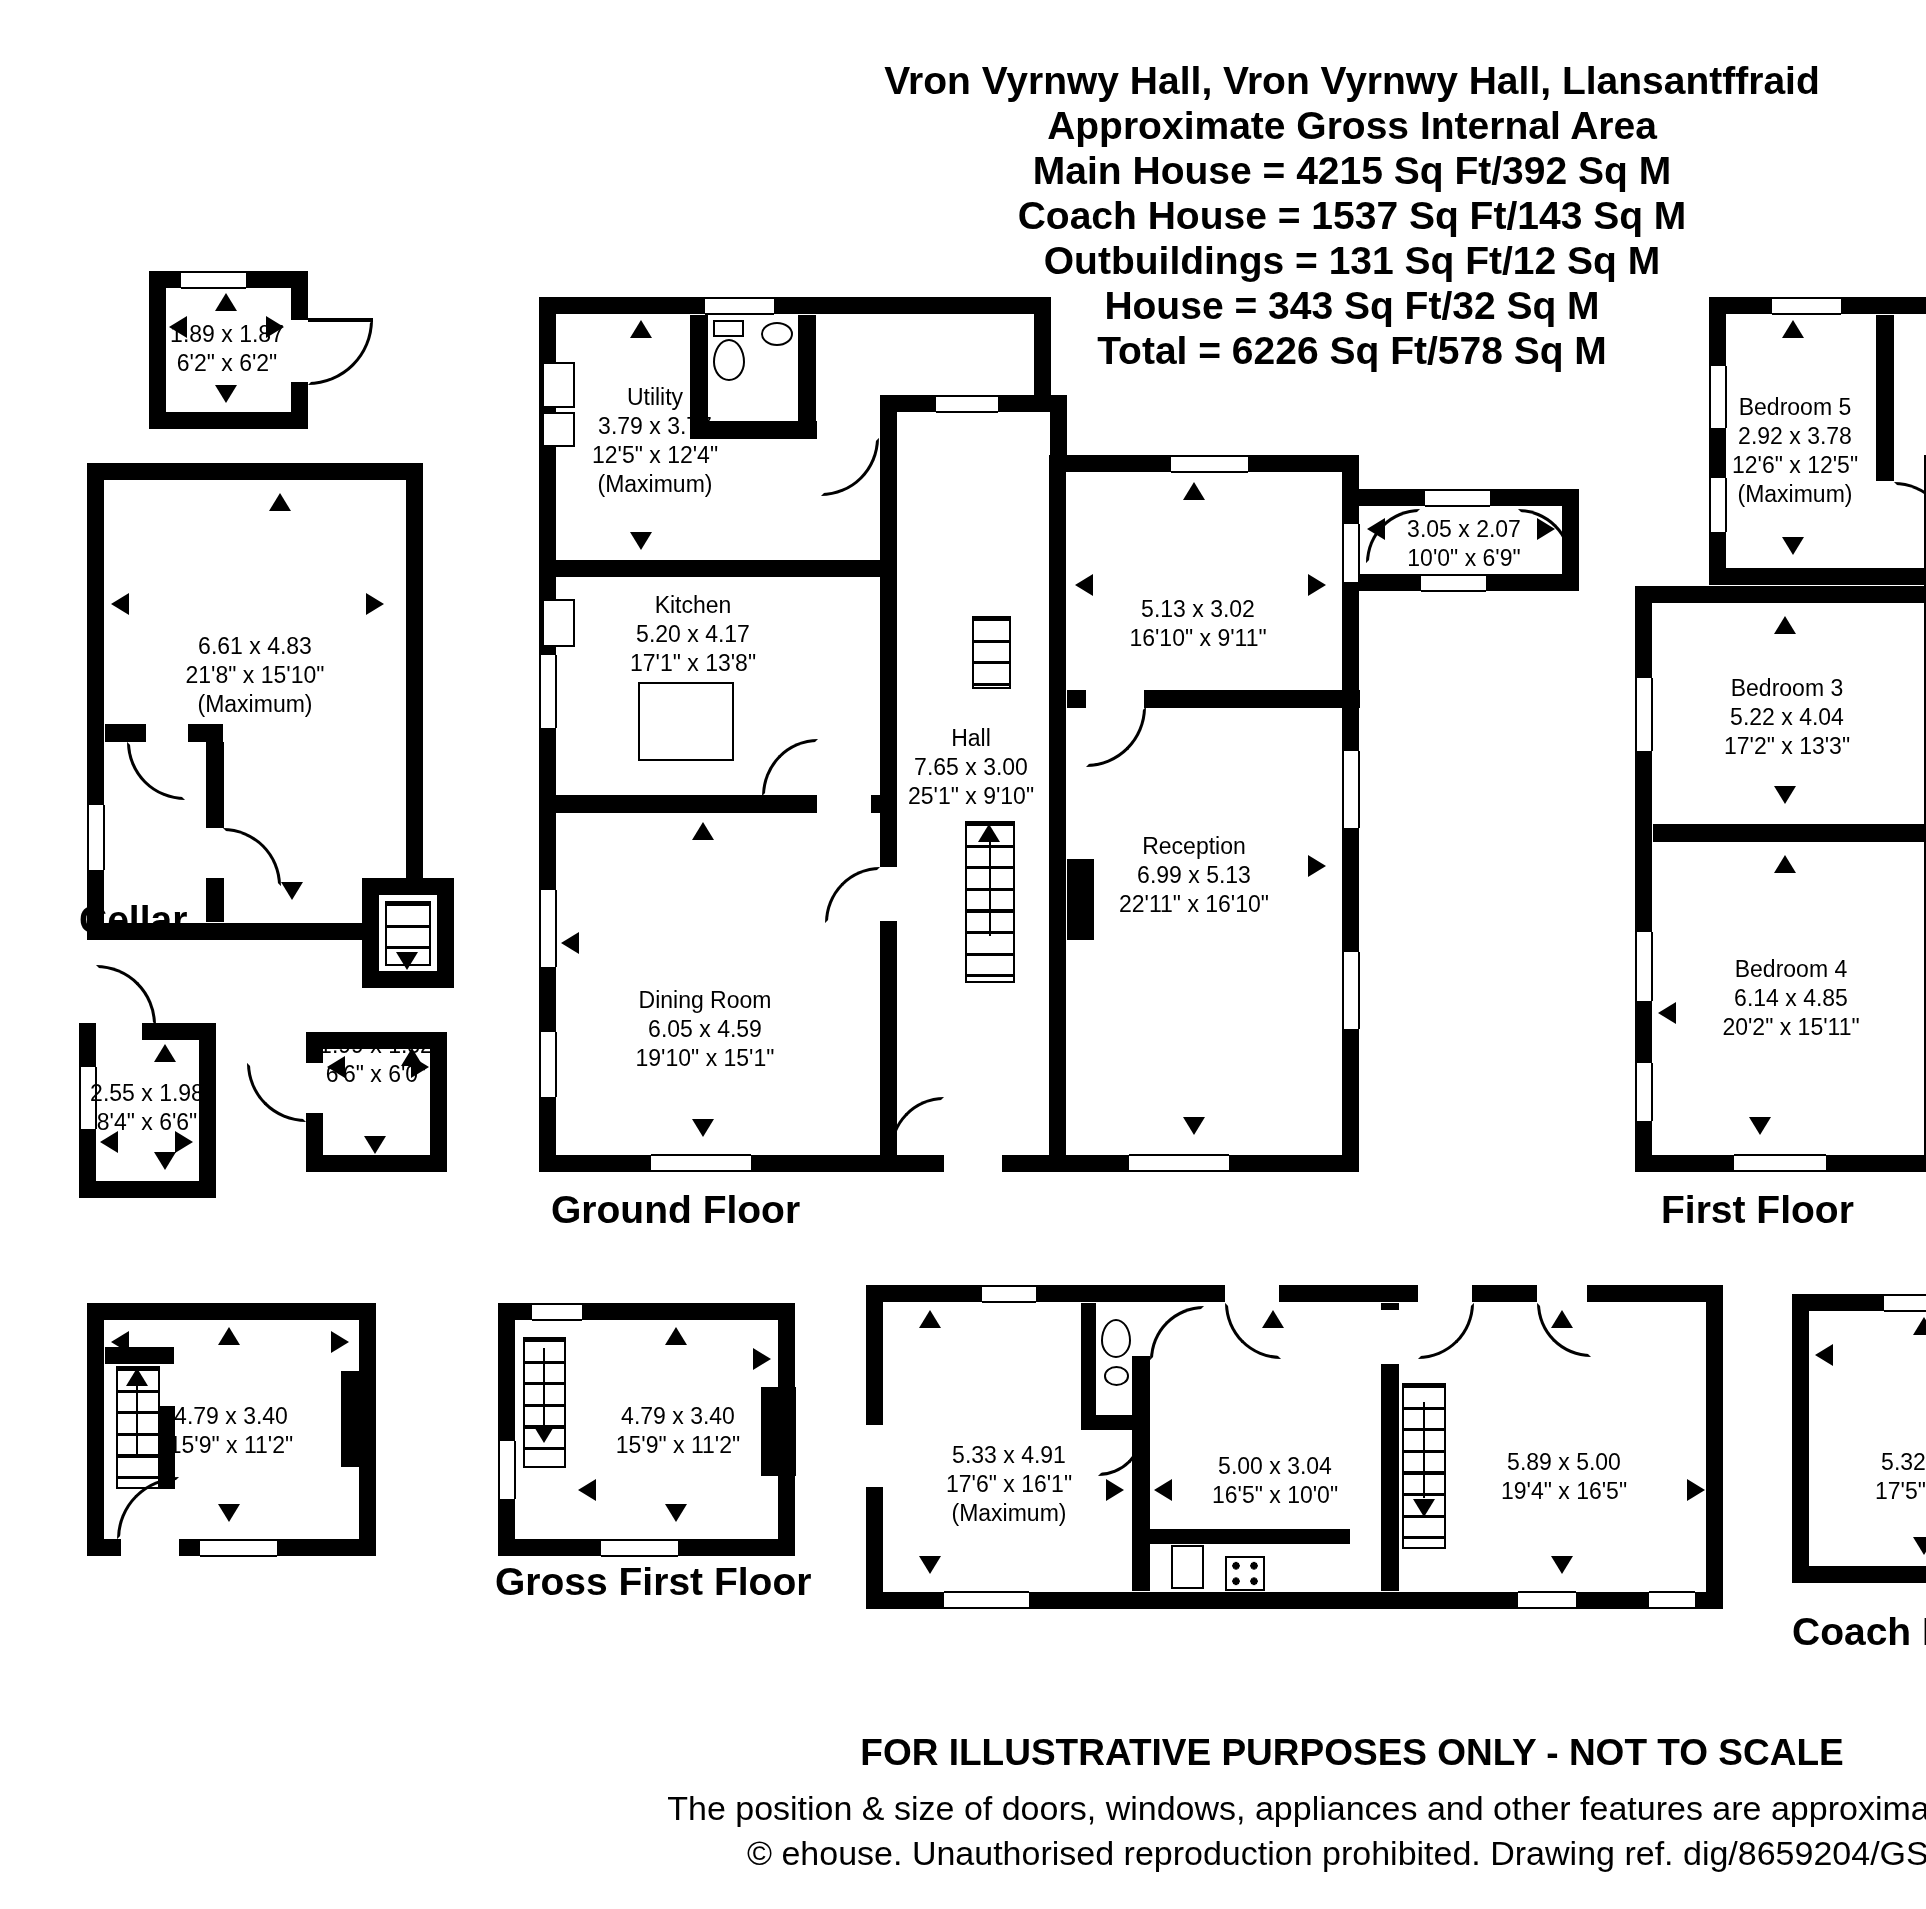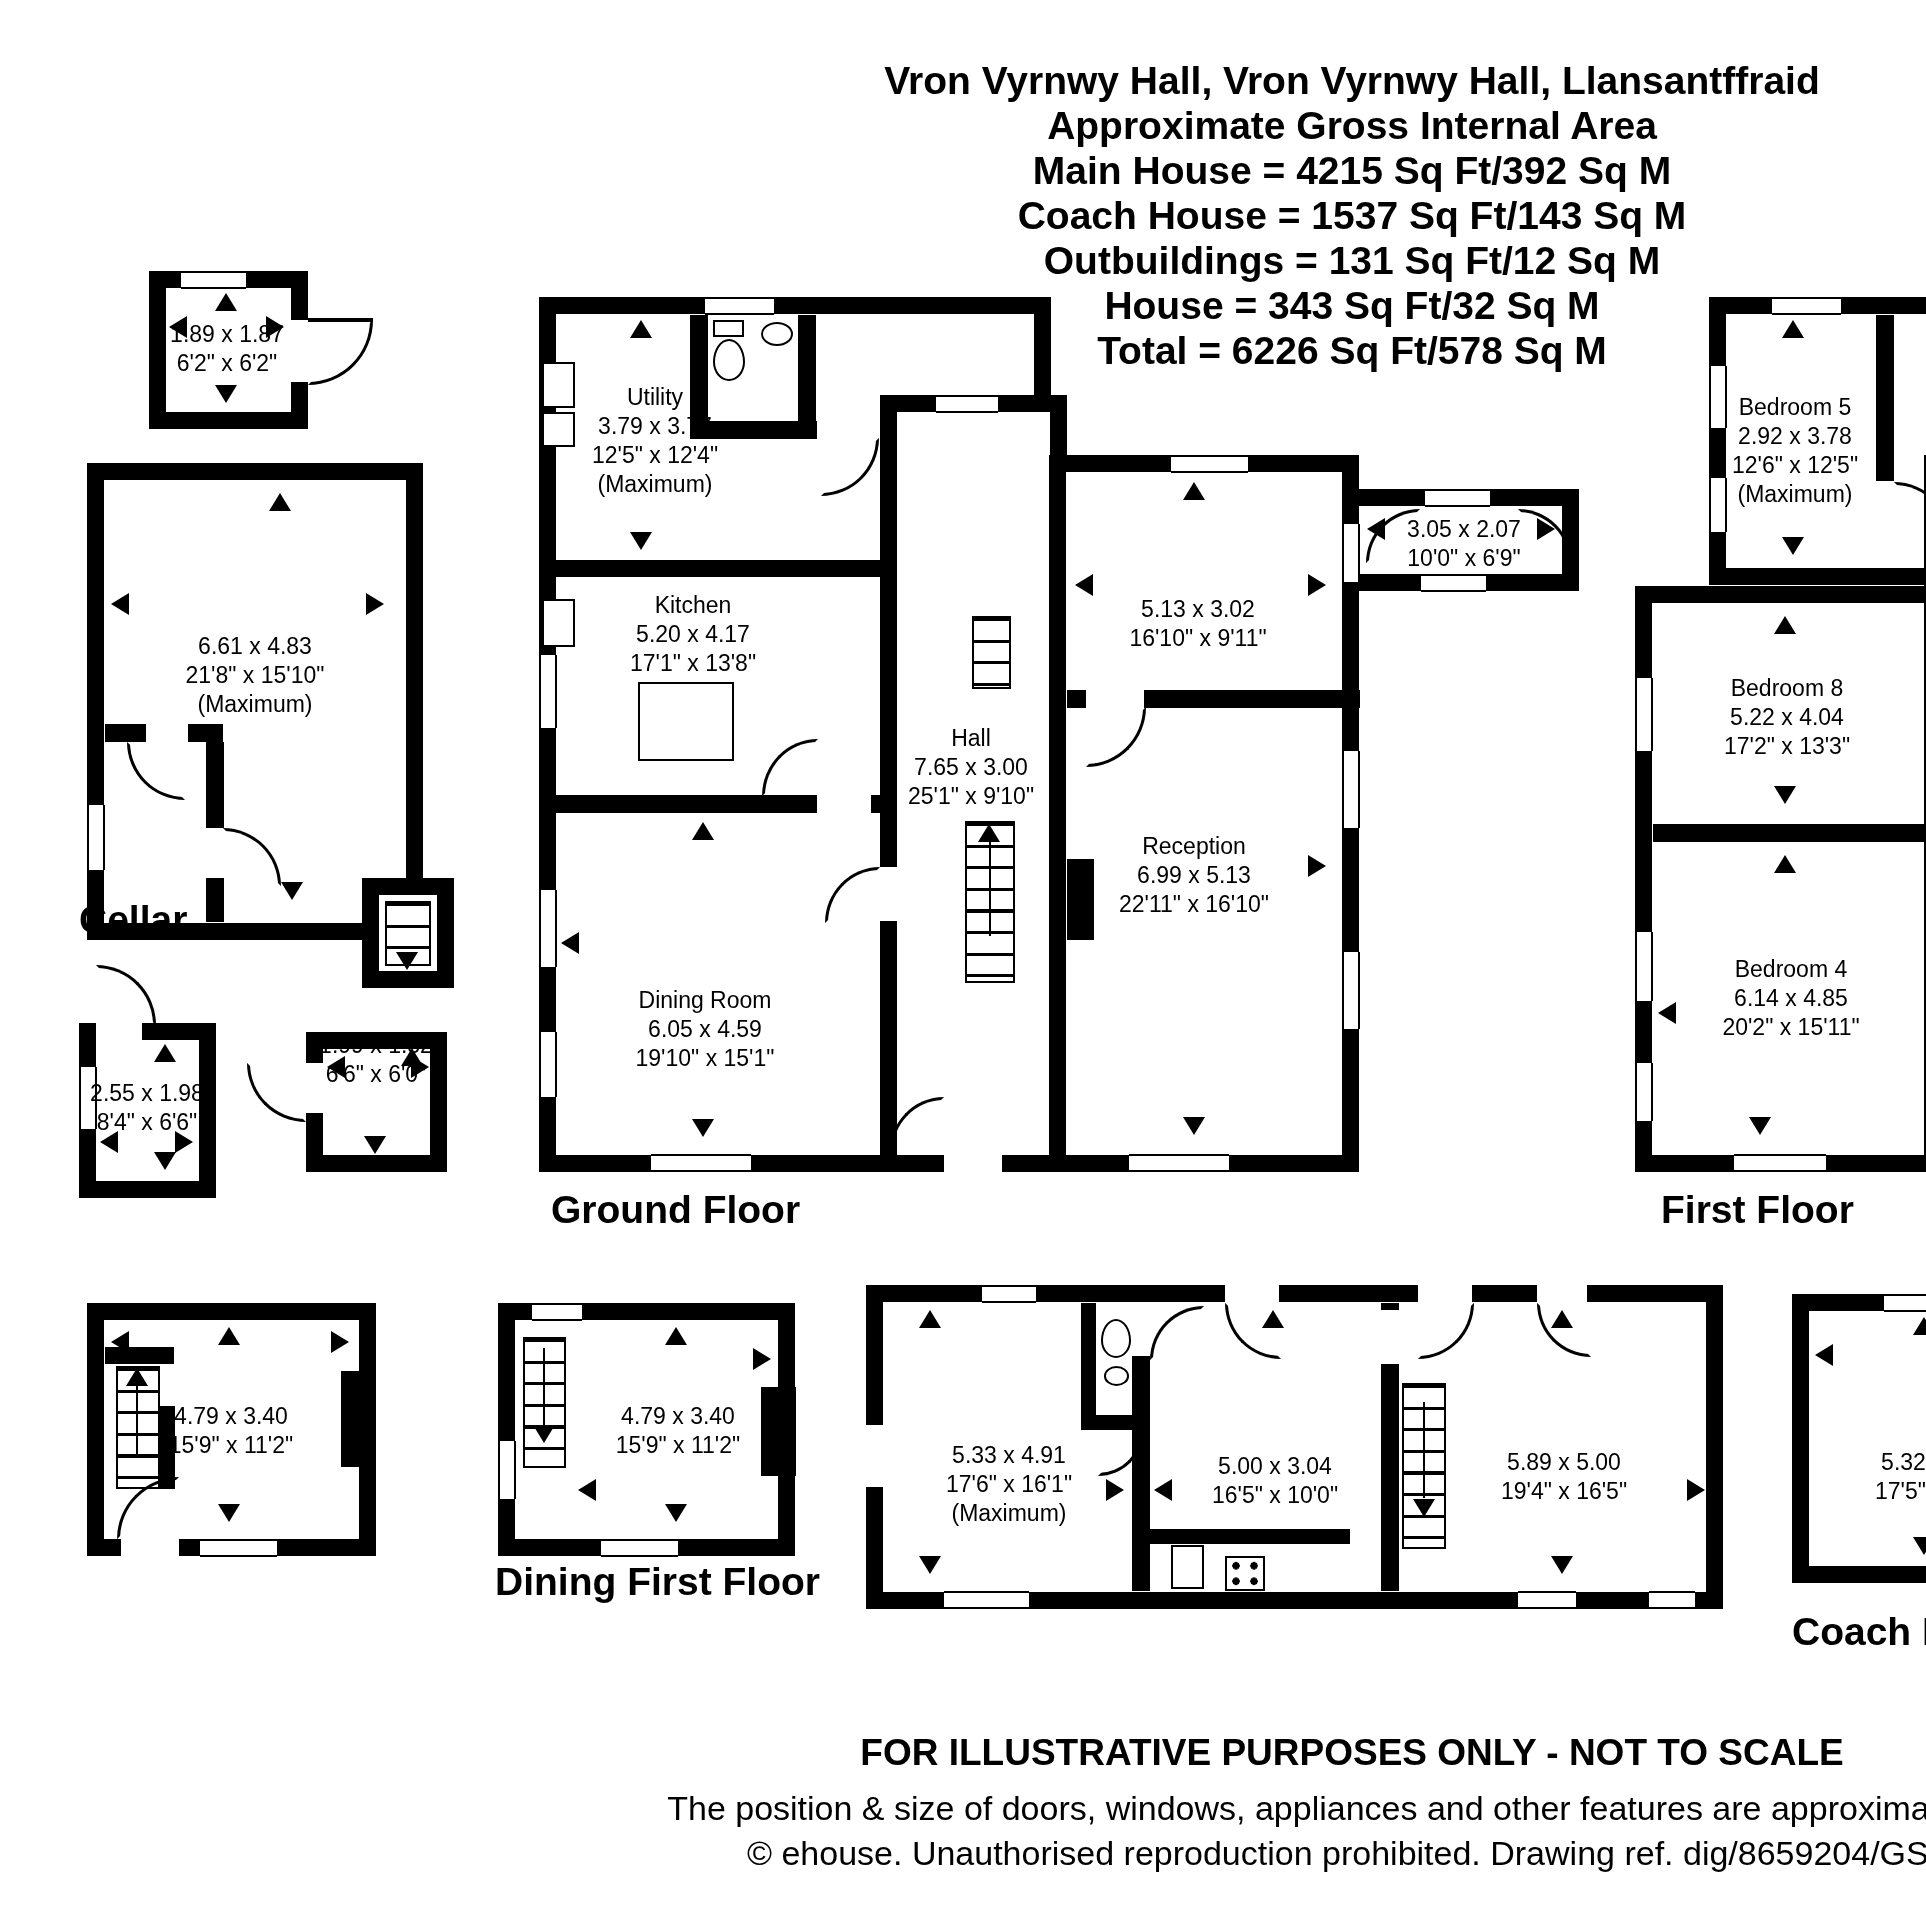--- a/index.html
+++ b/index.html
@@ -241,21 +241,21 @@
   </div>
   <div class="au" style="left:1782px;top:320px;"></div>
   <div class="ad" style="left:1782px;top:537px;"></div>
 
   <div class="wall" style="left:1653px;top:824px;width:271px;height:17.7px;"></div>
   <div class="win-v" style="left:1635px;top:678px;height:73px;"></div>
   <div class="win-v" style="left:1635px;top:932px;height:69px;"></div>
   <div class="win-v" style="left:1635px;top:1063px;height:58px;"></div>
   <div class="win-h" style="left:1734px;top:1154px;width:92px;"></div>
   <div class="room-label" style="left:1787px;top:674px;">
-    <div>Bedroom 8</div>
+    <div>Bedroom 3</div>
     <div>5.22 x 4.04</div>
     <div>17'2" x 13'3"</div>
   </div>
   <div class="room-label" style="left:1791px;top:955px;">
     <div>Bedroom 4</div>
     <div>6.14 x 4.85</div>
     <div>20'2" x 15'11"</div>
   </div>
   <div class="au" style="left:1774px;top:616px;"></div>
   <div class="ad" style="left:1774px;top:786px;"></div>
@@ -293,21 +293,21 @@
   <div class="win-v" style="left:498px;top:1441px;height:58px;"></div>
   <div class="win-h" style="left:601px;top:1539px;width:77px;"></div>
   <div class="room-label" style="left:678px;top:1402px;">
     <div>4.79 x 3.40</div>
     <div>15'9" x 11'2"</div>
   </div>
   <div class="au" style="left:665px;top:1327px;"></div>
   <div class="ad" style="left:665px;top:1504px;"></div>
   <div class="al" style="left:578px;top:1479px;"></div>
   <div class="ar" style="left:753px;top:1348px;"></div>
-  <div class="flabel" style="left:495px;top:1560px;">Dining First Floor</div>
+  <div class="flabel" style="left:495px;top:1560px;">Gross First Floor</div>
 
   <div class="bld" style="left:866px;top:1285px;width:857px;height:324px;"></div>
   <div class="wall" style="left:1132px;top:1356px;width:17.7px;height:235px;"></div>
   <div class="arc arc-tl" style="left:1150px;top:1306px;width:54px;height:54px;"></div>
   <div class="wall" style="left:1381px;top:1303px;width:17.7px;height:288px;"></div>
   <div class="gap-v" style="left:1381px;top:1310px;height:54px;"></div>
 
   <div class="wall" style="left:1081px;top:1303px;width:15.4px;height:127px;"></div>
   <div class="wall" style="left:1081px;top:1415px;width:69px;height:15.4px;"></div>
   <div class="toilet" style="left:1101px;top:1319px;width:30px;height:39px;"></div>

